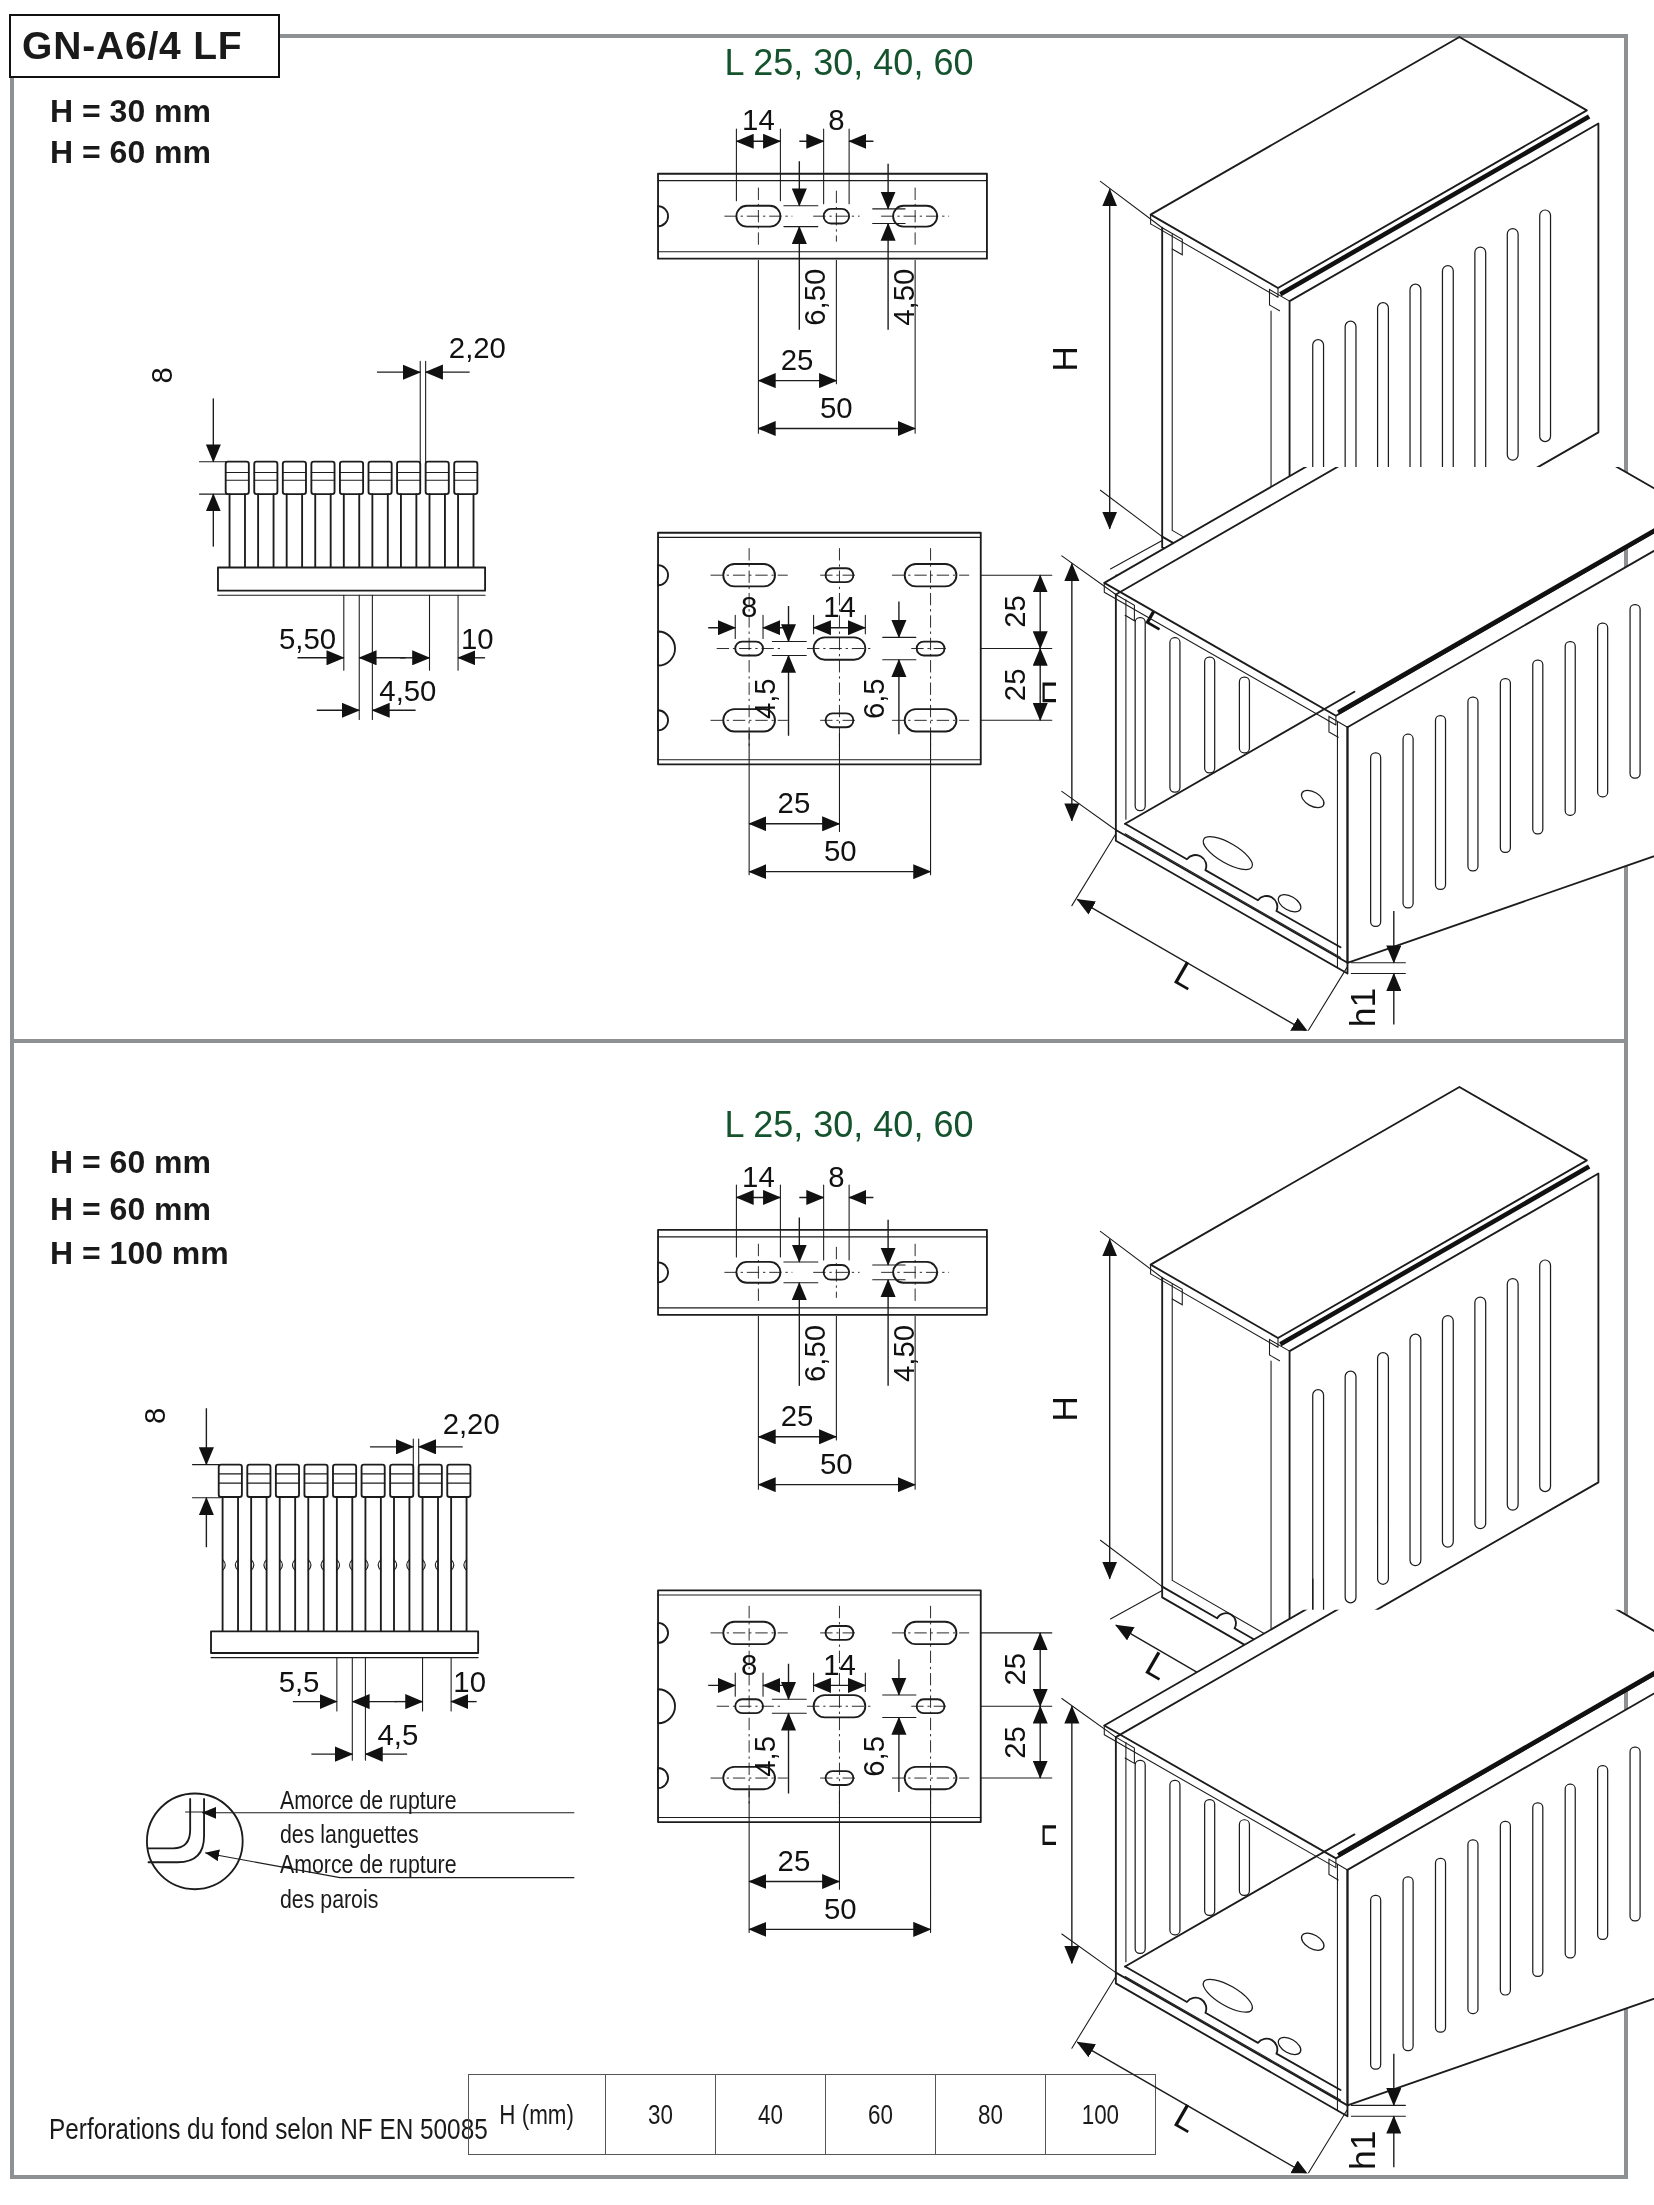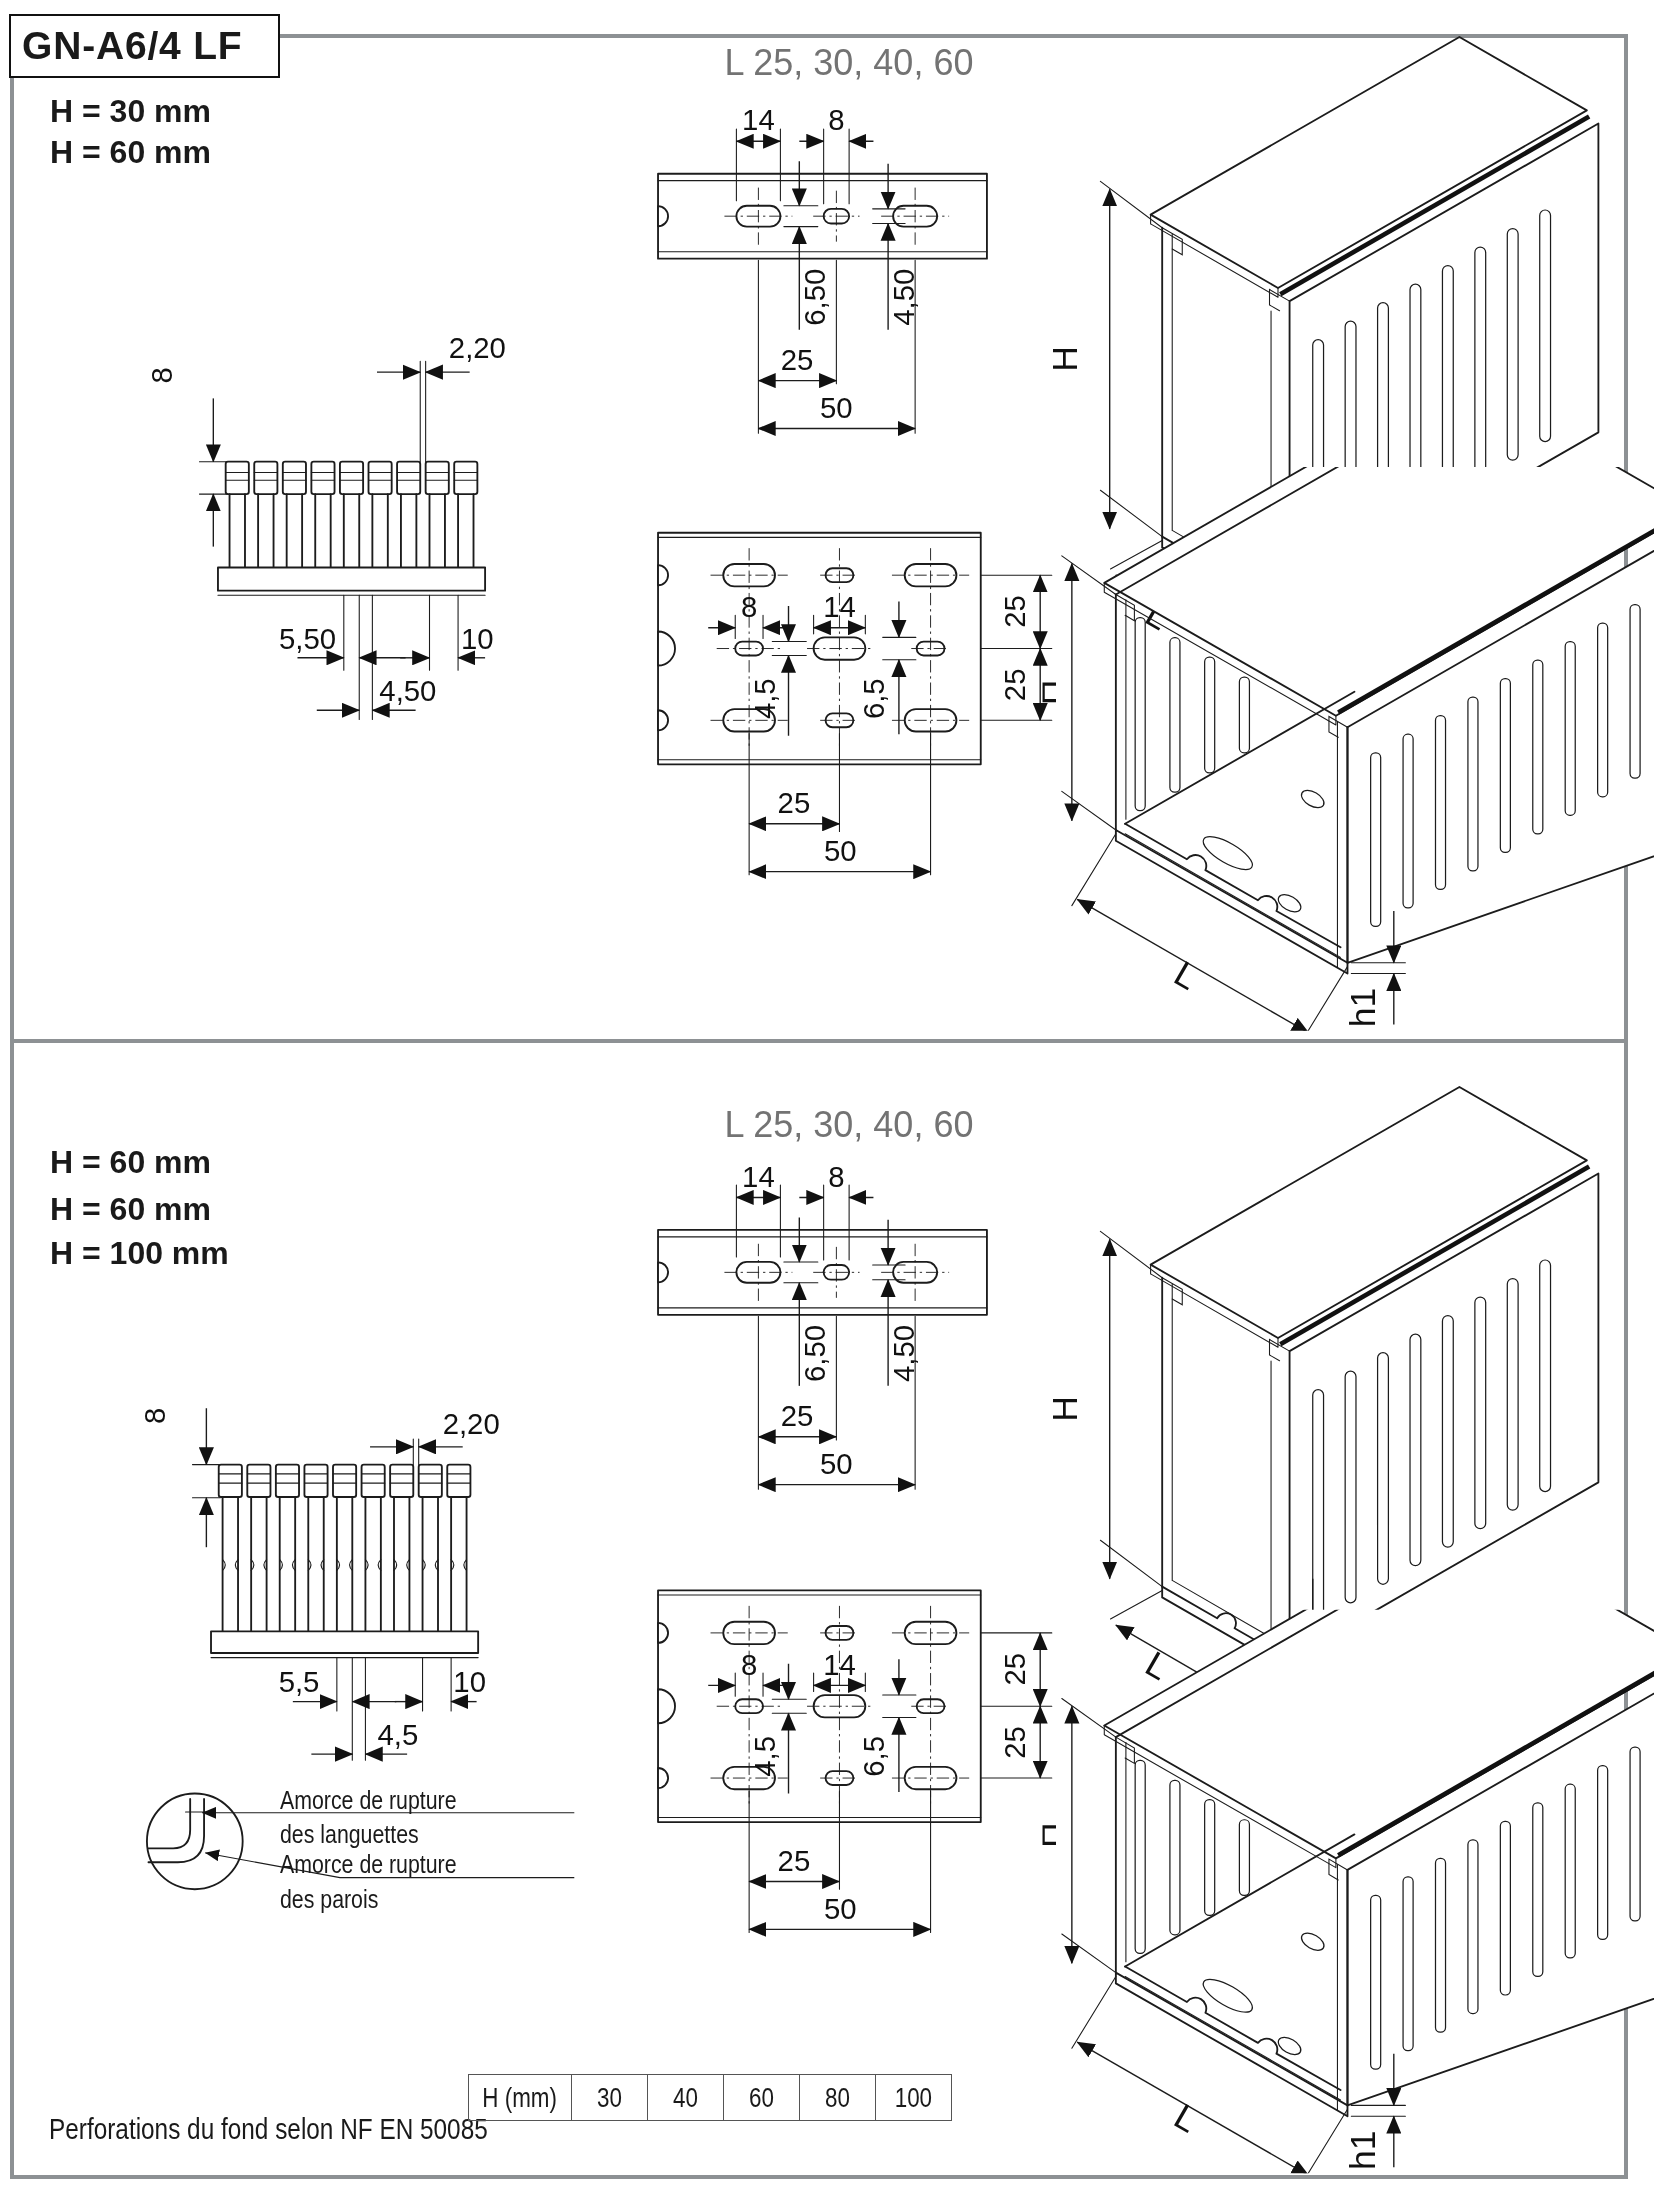--- a/index.html
+++ b/index.html
@@ -2,27 +2,27 @@
 <html style="font-size:12.4px"><head>
 <meta charset="utf-8">
 <style>
   html,body{margin:0;padding:0;background:#fff;}
   body{font-family:"Liberation Sans",sans-serif;color:#1a1a1a;}
   .page{position:relative;width:1655px;height:2205px;background:#fff;overflow:hidden;}
   .rule{position:absolute;background:#8d9194;}
   .title-box{position:absolute;left:9.3px;top:14px;width:256px;height:60px;border:2.3px solid #111;
              background:#fff;font-size:39px;font-weight:bold;line-height:60px;padding-left:10.8px;letter-spacing:0.8px;}
   .hblock{position:absolute;left:32px;font-size:32px;font-weight:bold;white-space:nowrap;margin-left:18px;}
-  .dtitle{position:absolute;text-align:center;font-size:36px;white-space:nowrap;color:#737373;}
+  .dtitle{position:absolute;text-align:center;font-size:36px;white-space:nowrap;color:#14532d;}
   .cond{position:absolute;font-size:26px;white-space:nowrap;transform:scaleX(0.82);transform-origin:0 50%;}
   .footer-note{position:absolute;left:49px;top:2113px;font-size:29px;white-space:nowrap;
                transform:scaleX(0.84);transform-origin:0 0;}
   .dim-table{position:absolute;left:468px;top:2074px;border-collapse:collapse;}
   .dim-table td{border:1.5px solid #555;height:45px;text-align:center;vertical-align:middle;
-                font-size:28px;padding:0;}
+                font-size:28px;padding:17px;}
   .dim-table td.lbl{width:102px;}
   .dim-table td.val{width:75px;}
   .dim-table .cx{display:inline-block;transform:scaleX(0.8);}
   svg.sheet{position:absolute;left:0;top:0;}
   .ln{stroke:#1c1c1c;stroke-width:2.4;fill:none;stroke-linecap:round;stroke-linejoin:round;}
   .lnf{stroke:#1c1c1c;stroke-width:2.4;fill:#fff;stroke-linejoin:round;}
   .tn{stroke:#1c1c1c;stroke-width:1.4;fill:none;stroke-linecap:round;}
   .tnf{stroke:#1c1c1c;stroke-width:1.6;fill:#fff;}
   .sm{stroke:#111;stroke-width:6;fill:none;}
   .cl{stroke:#1c1c1c;stroke-width:1.2;fill:none;stroke-dasharray:16 5 3 5;}

